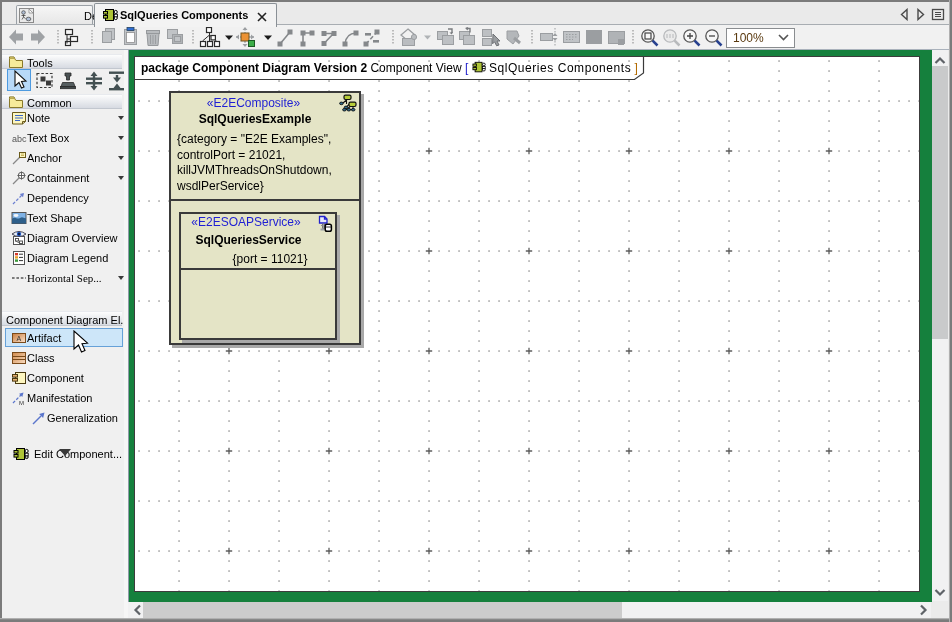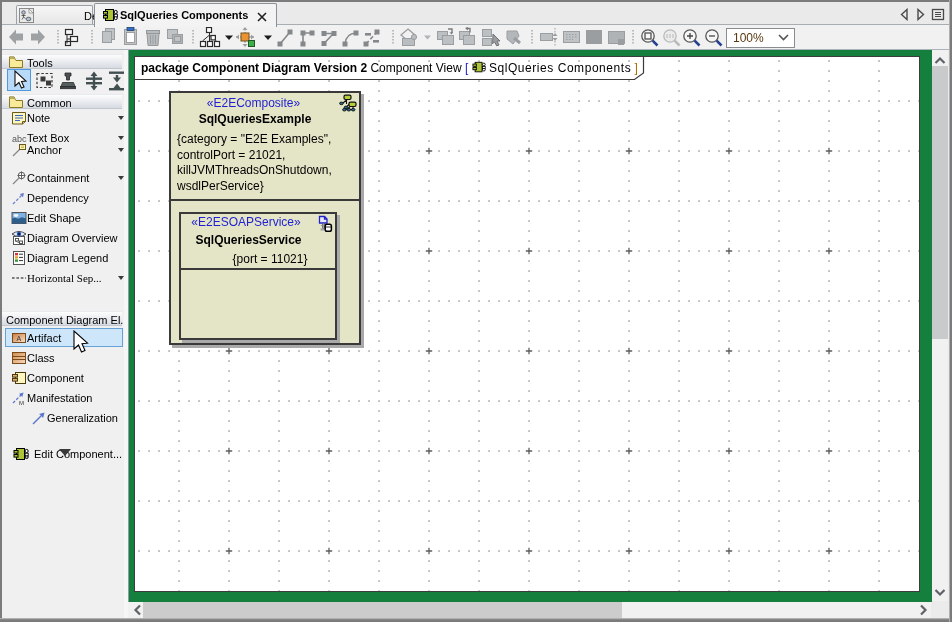--- a/index.html
+++ b/index.html
@@ -283,21 +283,21 @@
           <path d="M11.5 14 v-2.5 h3" fill="none" stroke="#6a5a1a"></path>
         </svg>
       </div>
     <div class="item" style="top:78px;">
         <span class="txt">Text Box</span>
         <span class="dd"></span>
       <svg class="ic" viewBox="0 0 16 16">
           <text x="1" y="12" font-size="9" fill="#555" font-family="Liberation Sans">abc</text>
         </svg>
       </div>
-    <div class="item" style="top:90px;">
+    <div class="item" style="top:98px;">
         <span class="txt">Anchor</span>
         <span class="dd"></span>
       <svg class="ic" viewBox="0 0 16 16">
           <path d="M2 14 L10 6" stroke="#888" stroke-width="1.2"></path>
           <rect x="8.5" y="2.5" width="6" height="5" fill="#fdf6c0" stroke="#6a5a1a"></rect>
           <path d="M10 4 h3 M10 5.5 h3" stroke="#b09a30" stroke-width="0.7"></path>
         </svg>
       </div>
     <div class="item" style="top:118px;">
         <span class="txt">Containment</span>
@@ -309,21 +309,21 @@
         </svg>
       </div>
     <div class="item" style="top:138px;">
         <span class="txt">Dependency</span>
       <svg class="ic" viewBox="0 0 16 16">
           <path d="M2 14 L12 4" stroke="#6b7fd0" stroke-width="1.3" stroke-dasharray="3 1.6"></path>
           <path d="M13 3 l-4.2 1 l3.2 3.2 Z" fill="#6b7fd0"></path>
         </svg>
       </div>
     <div class="item" style="top:158px;">
-        <span class="txt">Edit Shape</span>
+        <span class="txt">Text Shape</span>
       <svg class="ic" viewBox="0 0 16 16">
           <rect x="1" y="2.5" width="14" height="11" fill="#7fb2e5" stroke="#555"></rect>
           <path d="M1 9 c3 -3 5 1 8 -1 c3 -2 4 1 6 0 V13.5 H1 Z" fill="#2e5f8a"></path>
           <ellipse cx="5" cy="5.5" rx="2.5" ry="1.4" fill="#f2f6fb"></ellipse>
         </svg>
       </div>
     <div class="item" style="top:178px;">
         <span class="txt">Diagram Overview</span>
       <svg class="ic" viewBox="0 0 16 16">
           <rect x="2.5" y="6.5" width="11" height="8" fill="#fff" stroke="#555"></rect>

